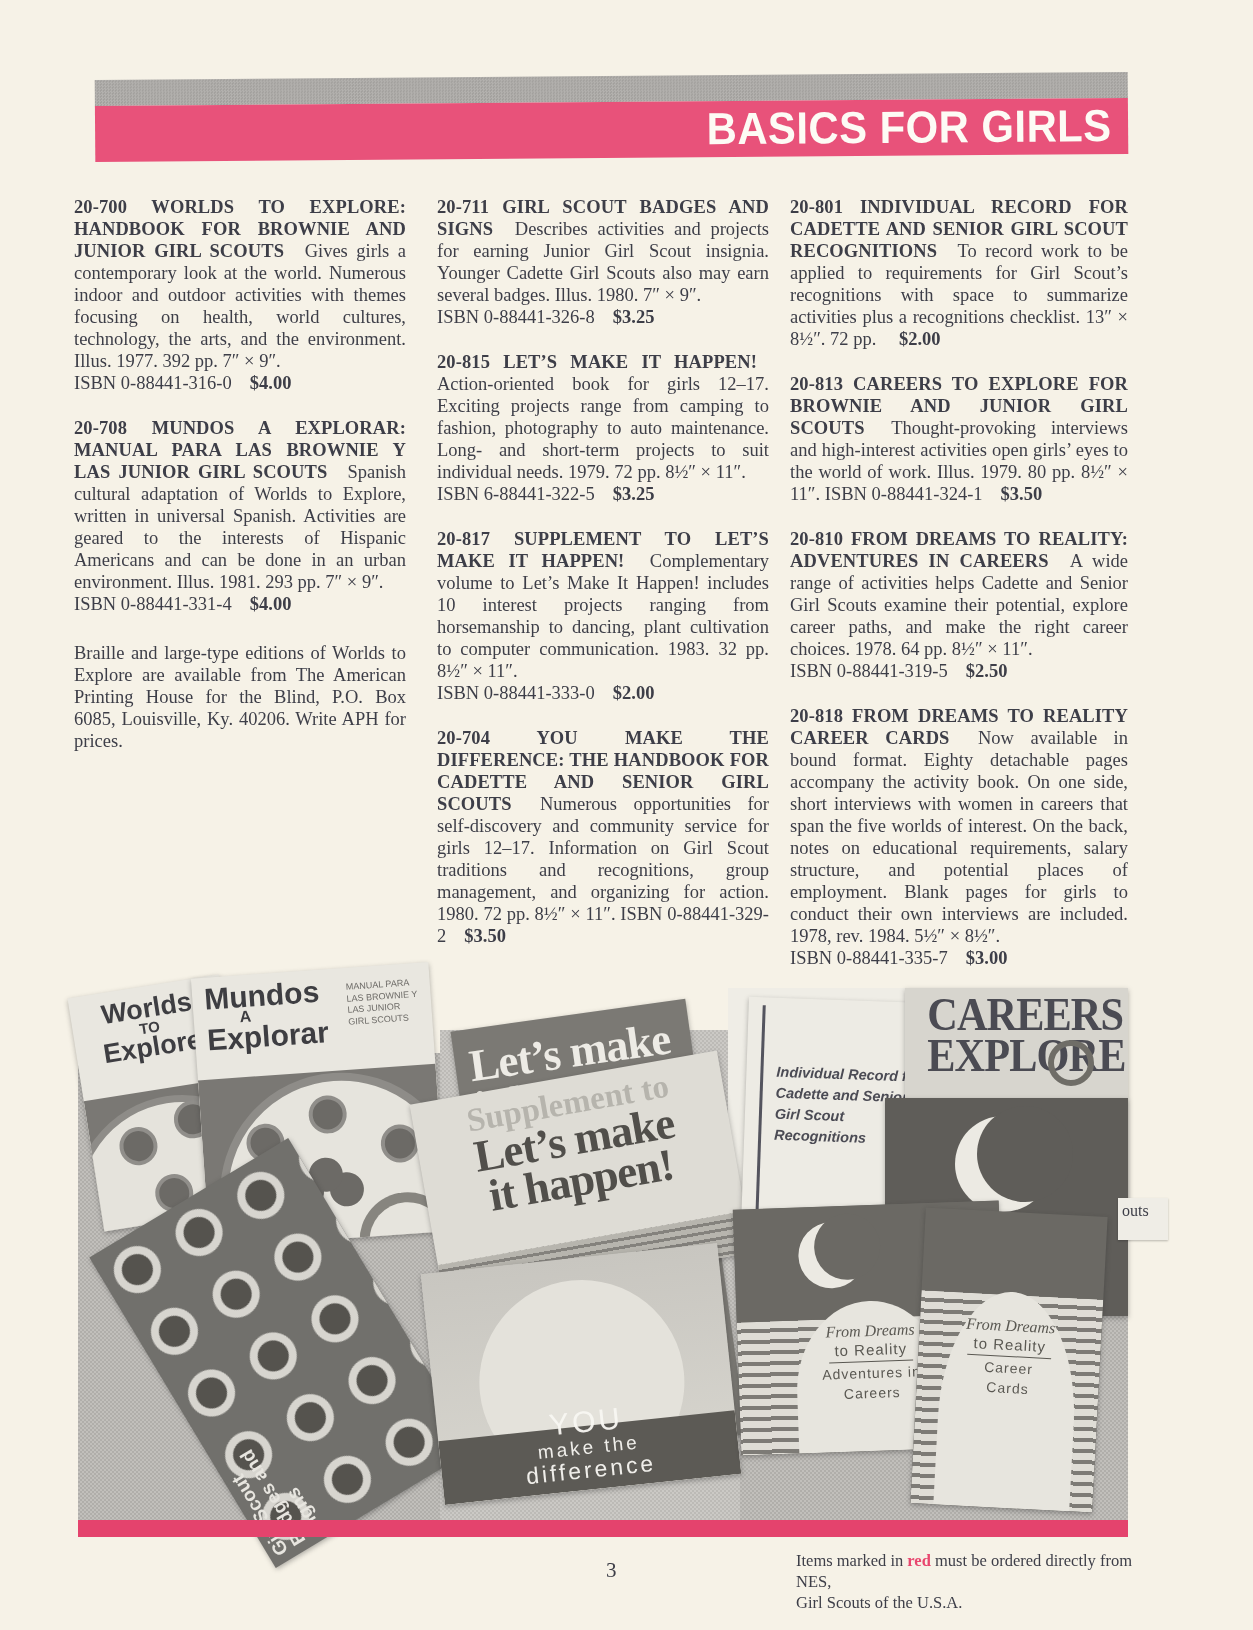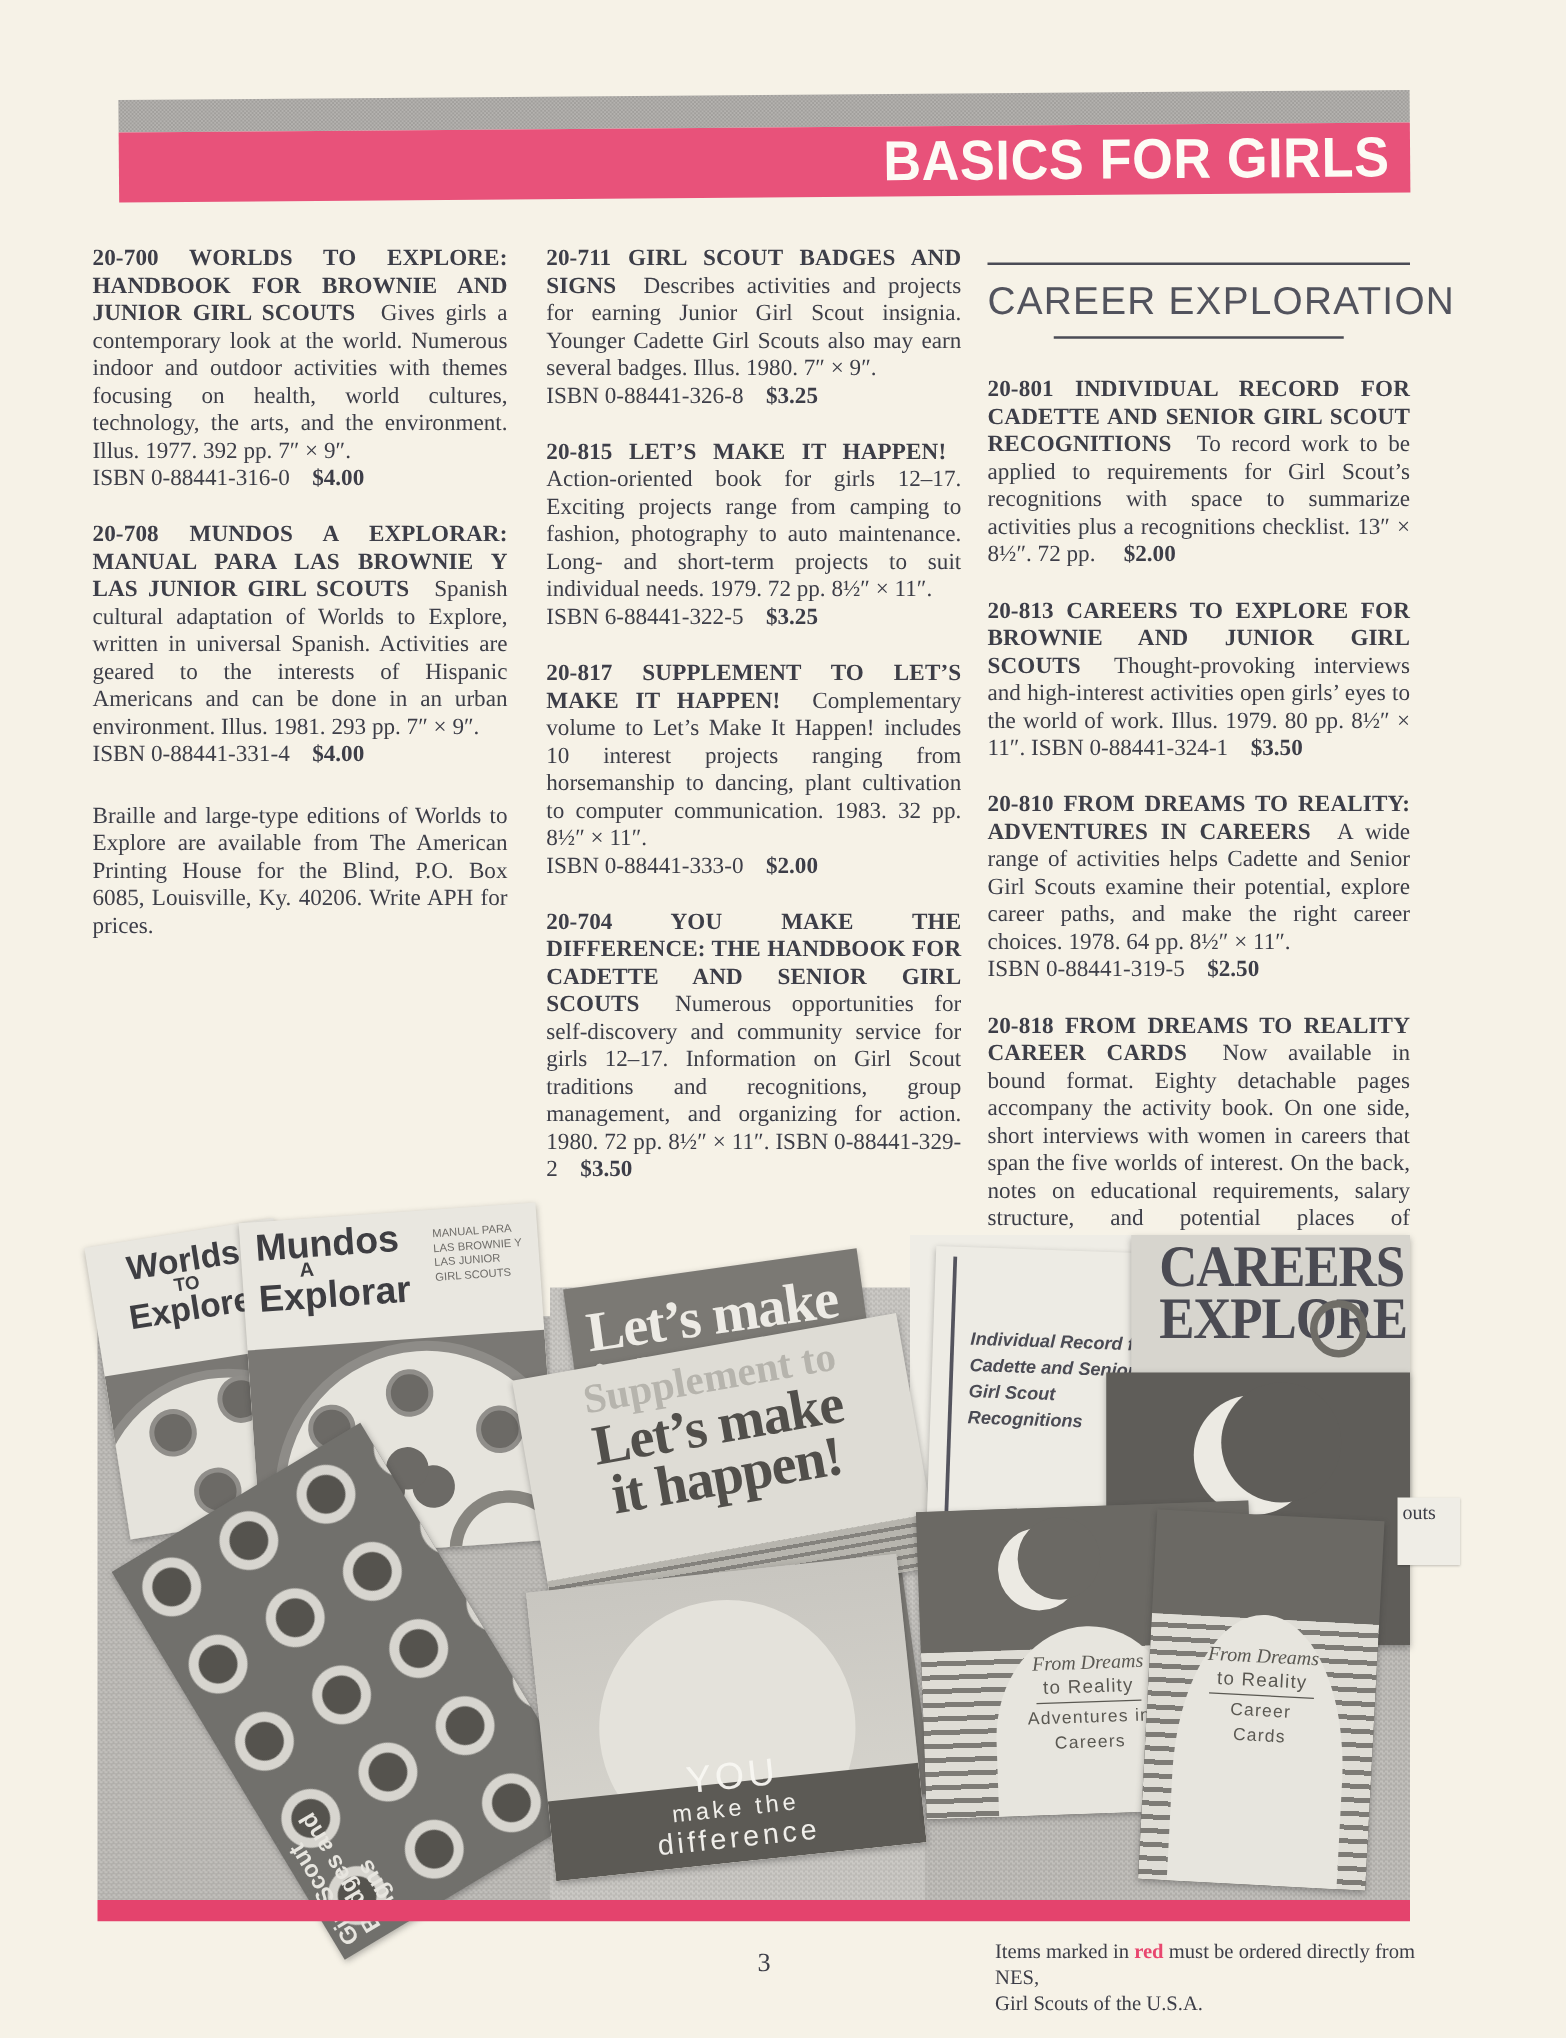--- a/index.html
+++ b/index.html
@@ -113,21 +113,21 @@
   .dome{position:absolute;left:50%;transform:translateX(-50%);bottom:0;background:#e7e5de;border-radius:50% 50% 0 0 / 60% 60% 0 0;text-align:center;color:#5a5852;}
   .cv-fdtr-adv .dome{width:150px;height:128px;padding-top:22px;}
   .fd-from{font-family:"Liberation Serif", serif;font-style:italic;font-size:16px;line-height:1.05;}
   .fd-to{font-family:"Liberation Sans", sans-serif;font-size:15px;letter-spacing:1px;border-bottom:1px solid #5a5852;display:inline-block;padding:1px 6px 3px;}
   .fd-sub{font-family:"Liberation Sans", sans-serif;font-size:14px;letter-spacing:1px;line-height:1.25;margin-top:3px;}
   .cv-fdtr-cards{left:840px;top:254px;width:182px;height:296px;transform:rotate(3deg);background:#6b6964;overflow:hidden;}
   .cv-fdtr-cards .fd-stripes{height:72%;}
   .cv-fdtr-cards .dome{width:136px;height:190px;padding-top:26px;}
   
   .scrap{position:absolute;left:1040px;top:240px;width:46px;height:34px;background:#efede6;font-size:16px;
-    color:#3d3e48;text-align:left;padding:4px 0 16px 4px;box-shadow:0 1px 2px rgba(0,0,0,.25);}
+    color:#3d3e48;text-align:left;padding:4px 0 4px 4px;box-shadow:0 1px 2px rgba(0,0,0,.25);}
   
   .bar-bottom{position:absolute;left:78px;top:1520px;width:1050px;height:17px;background:#e4436d;}
   .pagenum{position:absolute;left:606px;top:1558px;font-size:21px;color:#3d3e48;}
   .footer-note{position:absolute;left:796px;top:1550px;width:345px;font-size:16.5px;line-height:1.28;color:#3d3e48;}
   .red{color:#e8476f;}
 </style>
 </head>
 <body>
 
 <div>
@@ -170,25 +170,20 @@
       <span class="isbn-line"><span>ISBN 0-88441-333-0</span><b class="it-price">$2.00</b></span>
     </p>
     <p class="item">
       <b class="it-head">20-704 YOU MAKE THE DIFFERENCE: THE HANDBOOK FOR CADETTE AND SENIOR GIRL SCOUTS</b>
       <span>Numerous opportunities for self-discovery and community service for girls 12–17. Information on Girl Scout traditions and recognitions, group management, and organizing for action. 1980. 72 pp. 8½″ × 11″.</span>
       <span class="isbn-line inline"> <span>ISBN 0-88441-329-2</span><b class="it-price">$3.50</b></span>
     </p>
   </div>
 
   <div class="col col3">
-    <div class="career-hd">
-      <div class="rule-full"></div>
-      <div class="career-title">CAREER EXPLORATION</div>
-      <div class="rule-short"></div>
-    </div>
     <p class="item">
       <b class="it-head">20-801 INDIVIDUAL RECORD FOR CADETTE AND SENIOR GIRL SCOUT RECOGNITIONS</b>
       <span>To record work to be applied to requirements for Girl Scout’s recognitions with space to summarize activities plus a recognitions checklist. 13″ × 8½″. 72 pp.</span>
       <span class="isbn-line inline"><span></span><b class="it-price">$2.00</b></span>
     </p>
     <p class="item">
       <b class="it-head">20-813 CAREERS TO EXPLORE FOR BROWNIE AND JUNIOR GIRL SCOUTS</b>
       <span>Thought-provoking interviews and high-interest activities open girls’ eyes to the world of work. Illus. 1979. 80 pp. 8½″ × 11″.</span>
       <span class="isbn-line inline"> <span>ISBN 0-88441-324-1</span><b class="it-price">$3.50</b></span>
     </p>

